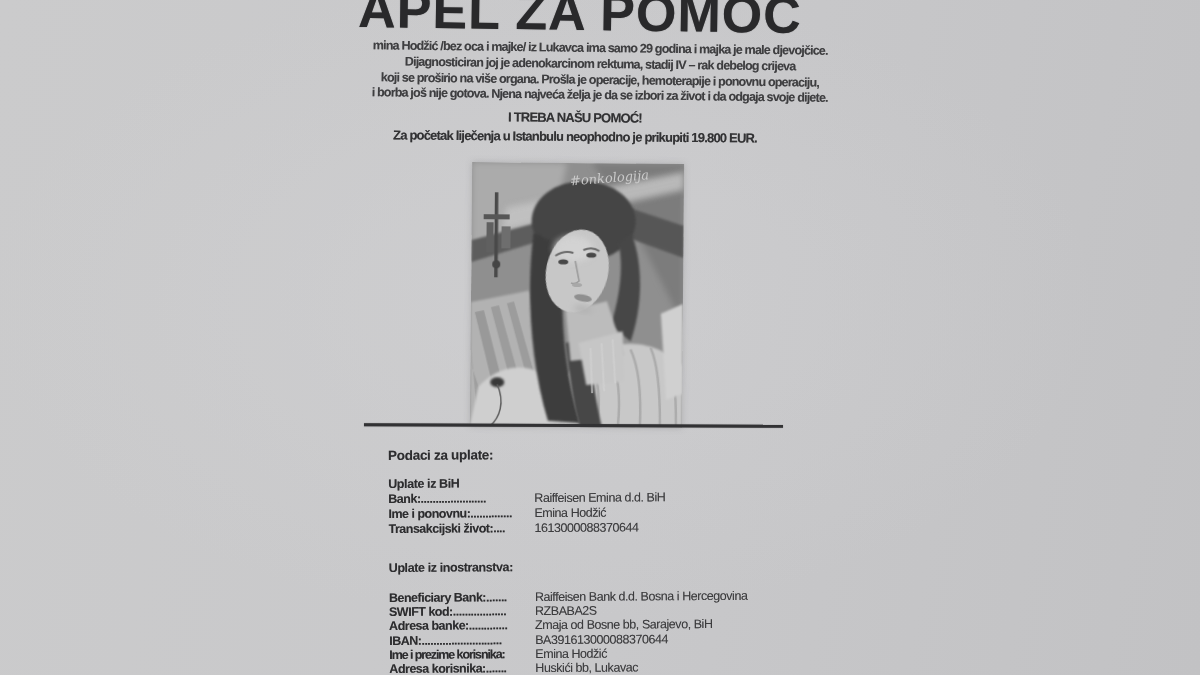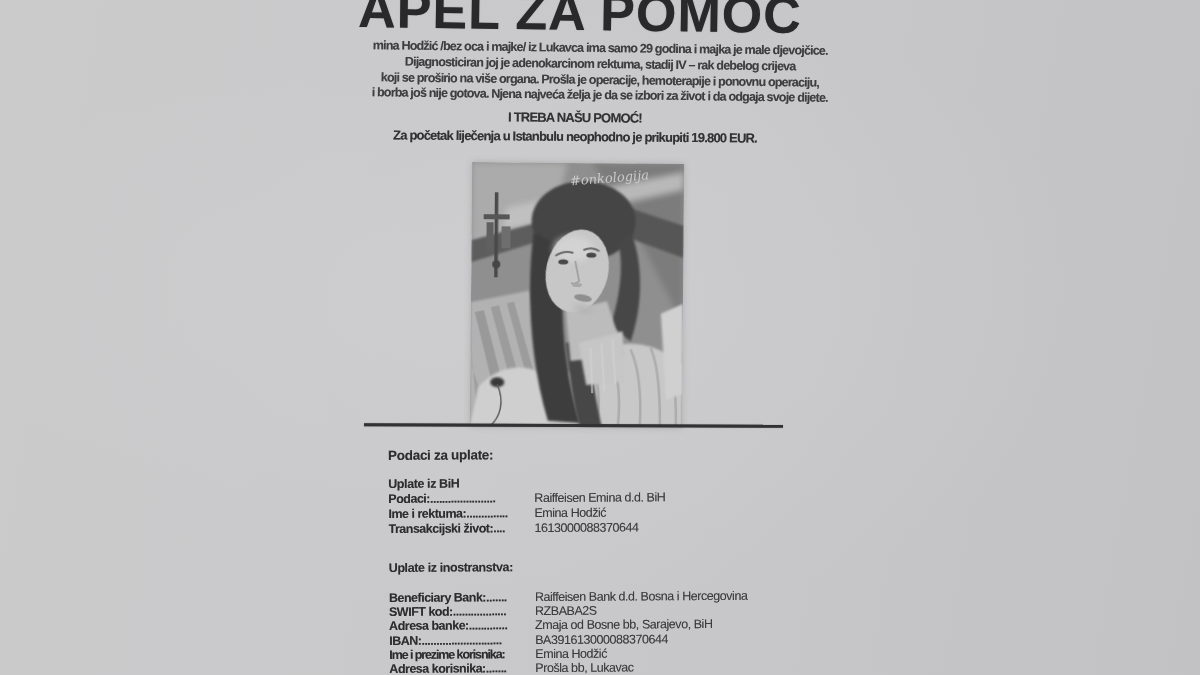--- a/index.html
+++ b/index.html
@@ -170,25 +170,25 @@
   </div>
 
   <div class="divider"></div>
 
   <div class="payments">
     <div class="pay-title">Podaci za uplate:</div>
 
     <div class="pay-group domestic">
       <div class="pay-heading">Uplate iz BiH</div>
       <div class="row">
-        <span class="lbl">Podaci:......................</span>
+        <span class="lbl">Bank:......................</span>
         <span class="val">Raiffeisen Emina d.d. BiH</span>
       </div>
       <div class="row">
-        <span class="lbl">Ime i rektuma:..............</span>
+        <span class="lbl">Ime i ponovnu:..............</span>
         <span class="val">Emina Hodžić</span>
       </div>
       <div class="row">
         <span class="lbl">Transakcijski život:....</span>
         <span class="val">1613000088370644</span>
       </div>
     </div>
 
     <div class="pay-group intl">
       <div class="pay-heading">Uplate iz inostranstva:</div>
@@ -207,18 +207,18 @@
       <div class="row">
         <span class="lbl">IBAN:...........................</span>
         <span class="val">BA391613000088370644</span>
       </div>
       <div class="row">
         <span class="lbl tight">Ime i prezime korisnika:</span>
         <span class="val">Emina Hodžić</span>
       </div>
       <div class="row">
         <span class="lbl">Adresa korisnika:.......</span>
-        <span class="val">Prošla bb, Lukavac</span>
+        <span class="val">Huskići bb, Lukavac</span>
       </div>
     </div>
   </div>
 
 </div>
 
 </body></html>

